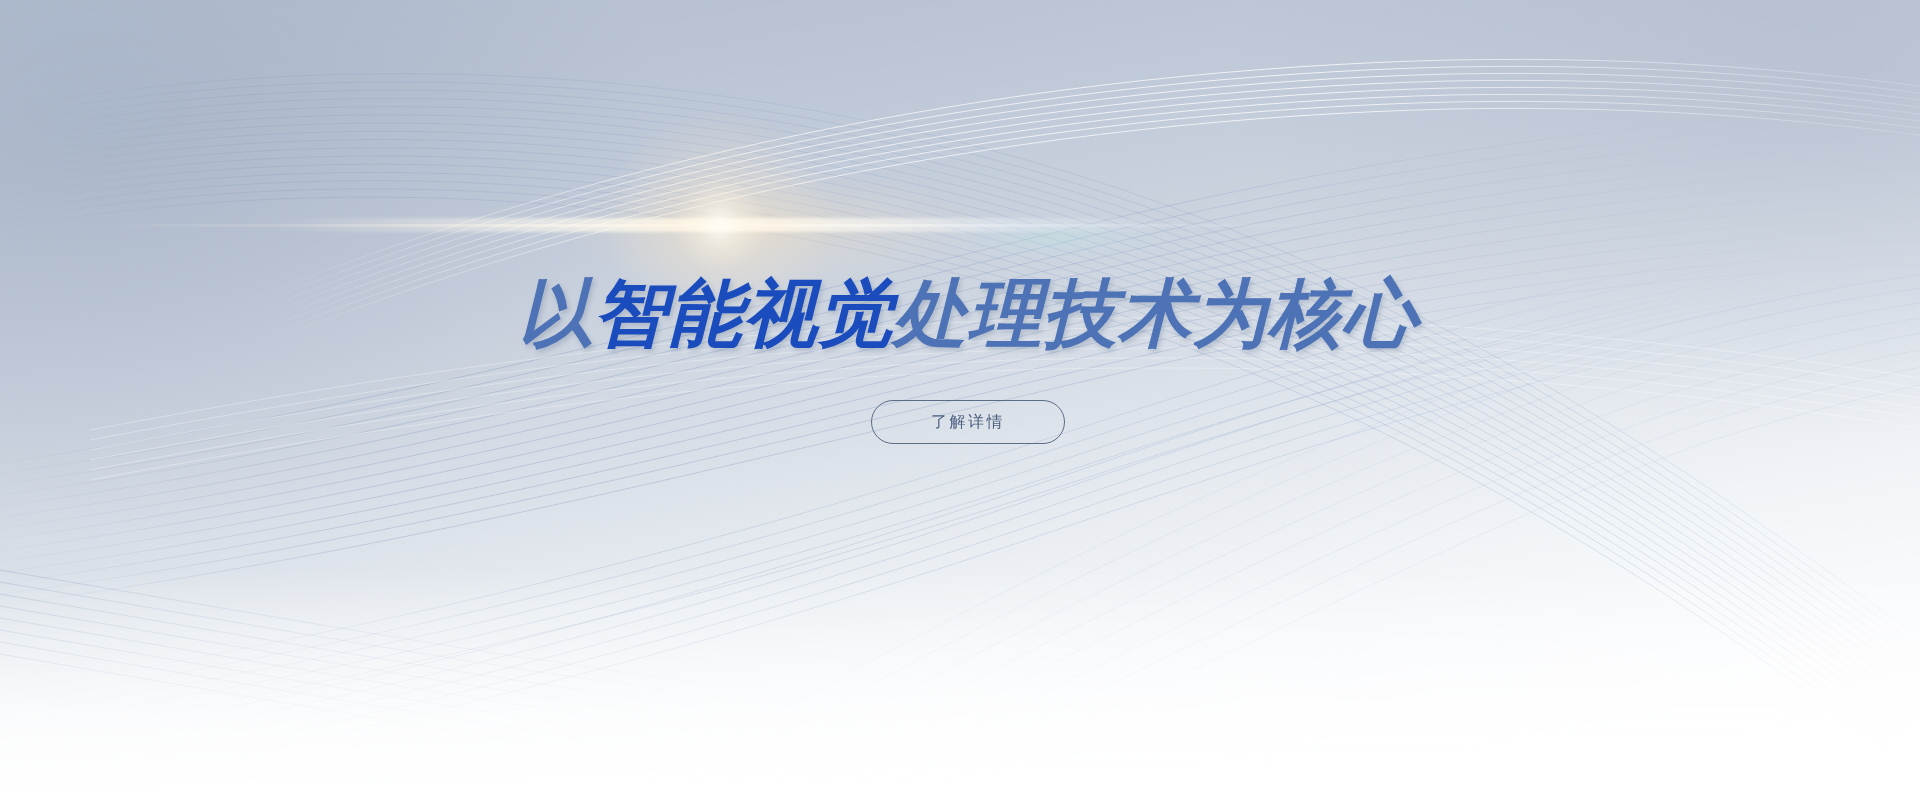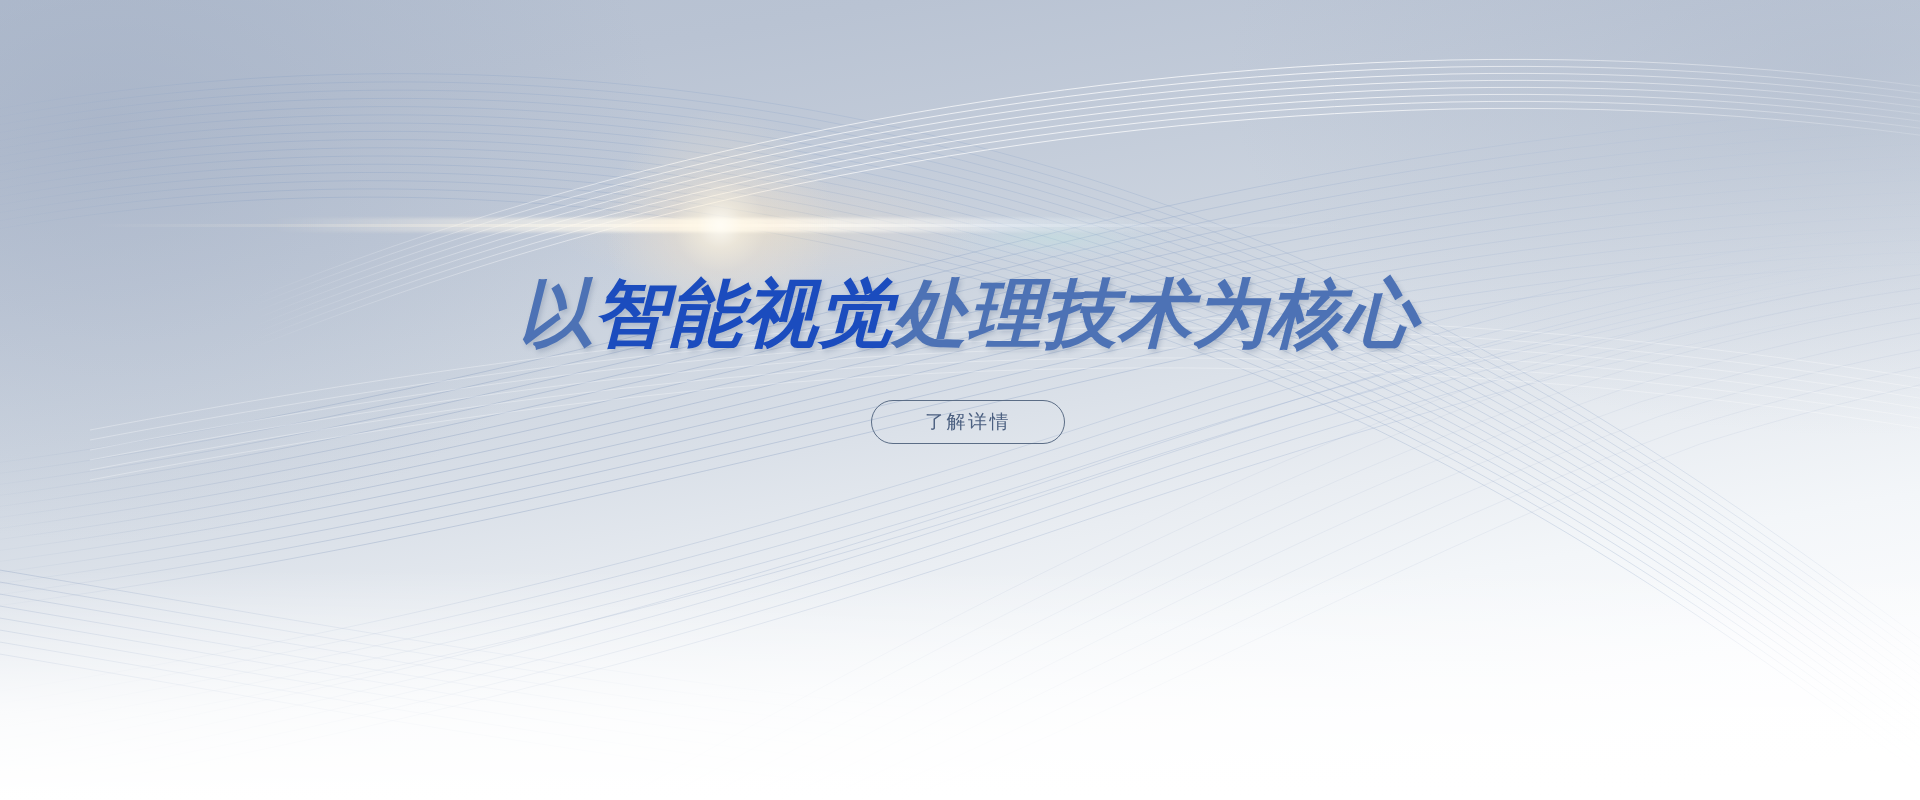--- a/index.html
+++ b/index.html
@@ -138,21 +138,21 @@
   }
 
   .cta-wrap { margin-top:50px; }
   .cta-button {
     display:flex; align-items:center; justify-content:center;
     width:194px; height:44px;
     border:1px solid #5b6d86;
     border-radius:22px;
     background:transparent;
     color:#4c6081;
-    font-size:19px;
+    font-size:16px;
     letter-spacing:2.5px;
     font-family:Liberation Mono, monospace;
     cursor:pointer;
   }
 </style>
 </head>
 <body>
 
 <div id="banner">
 

